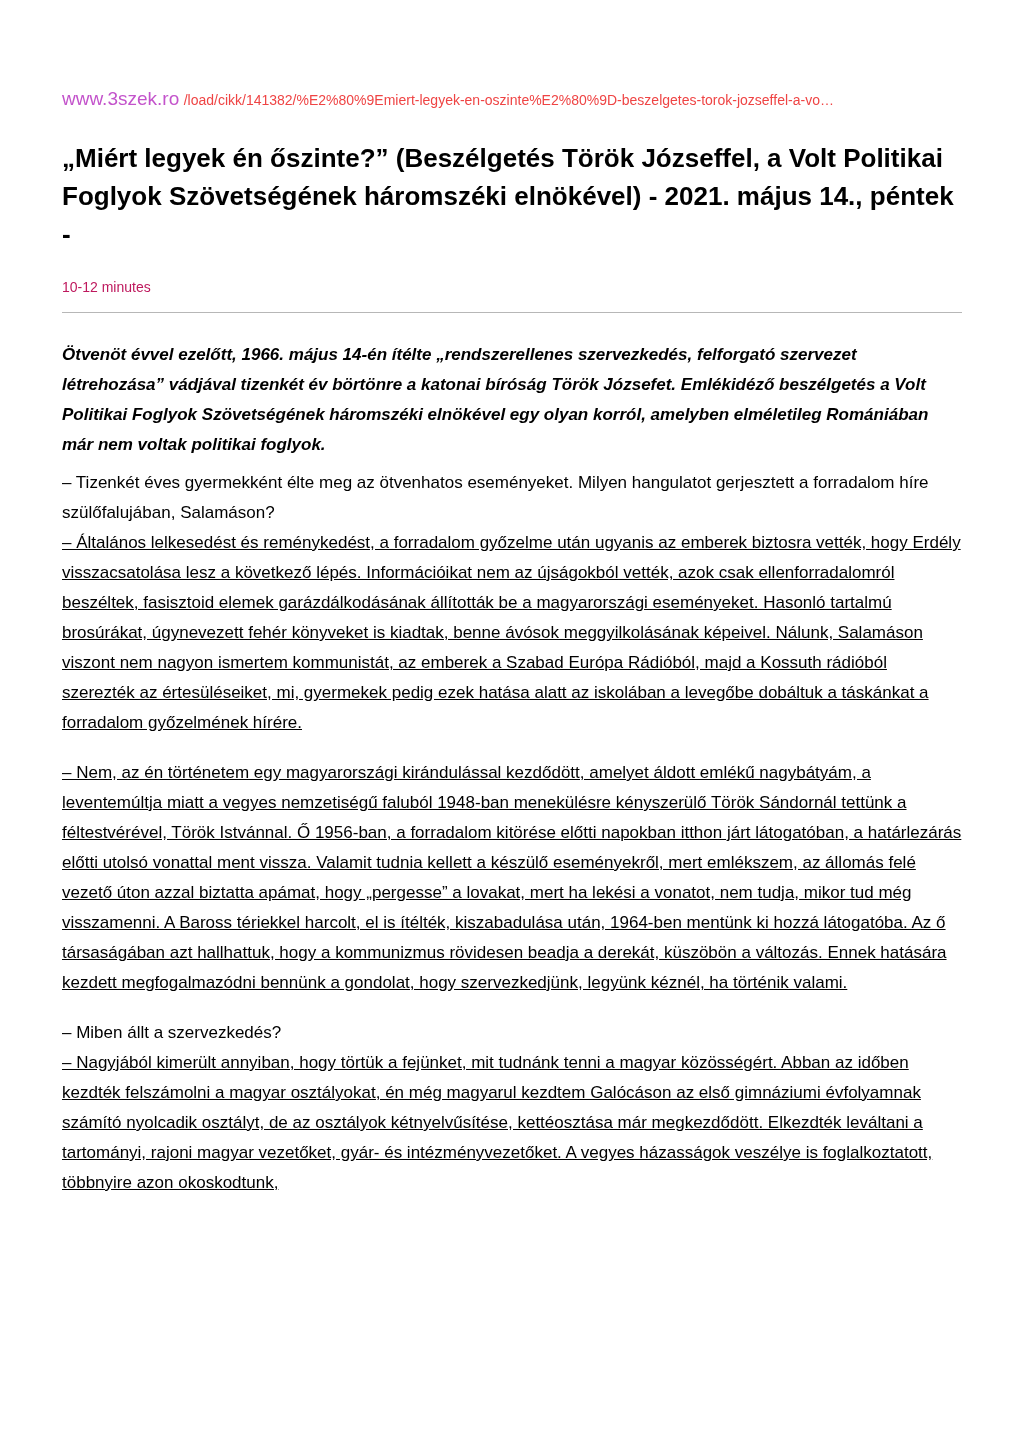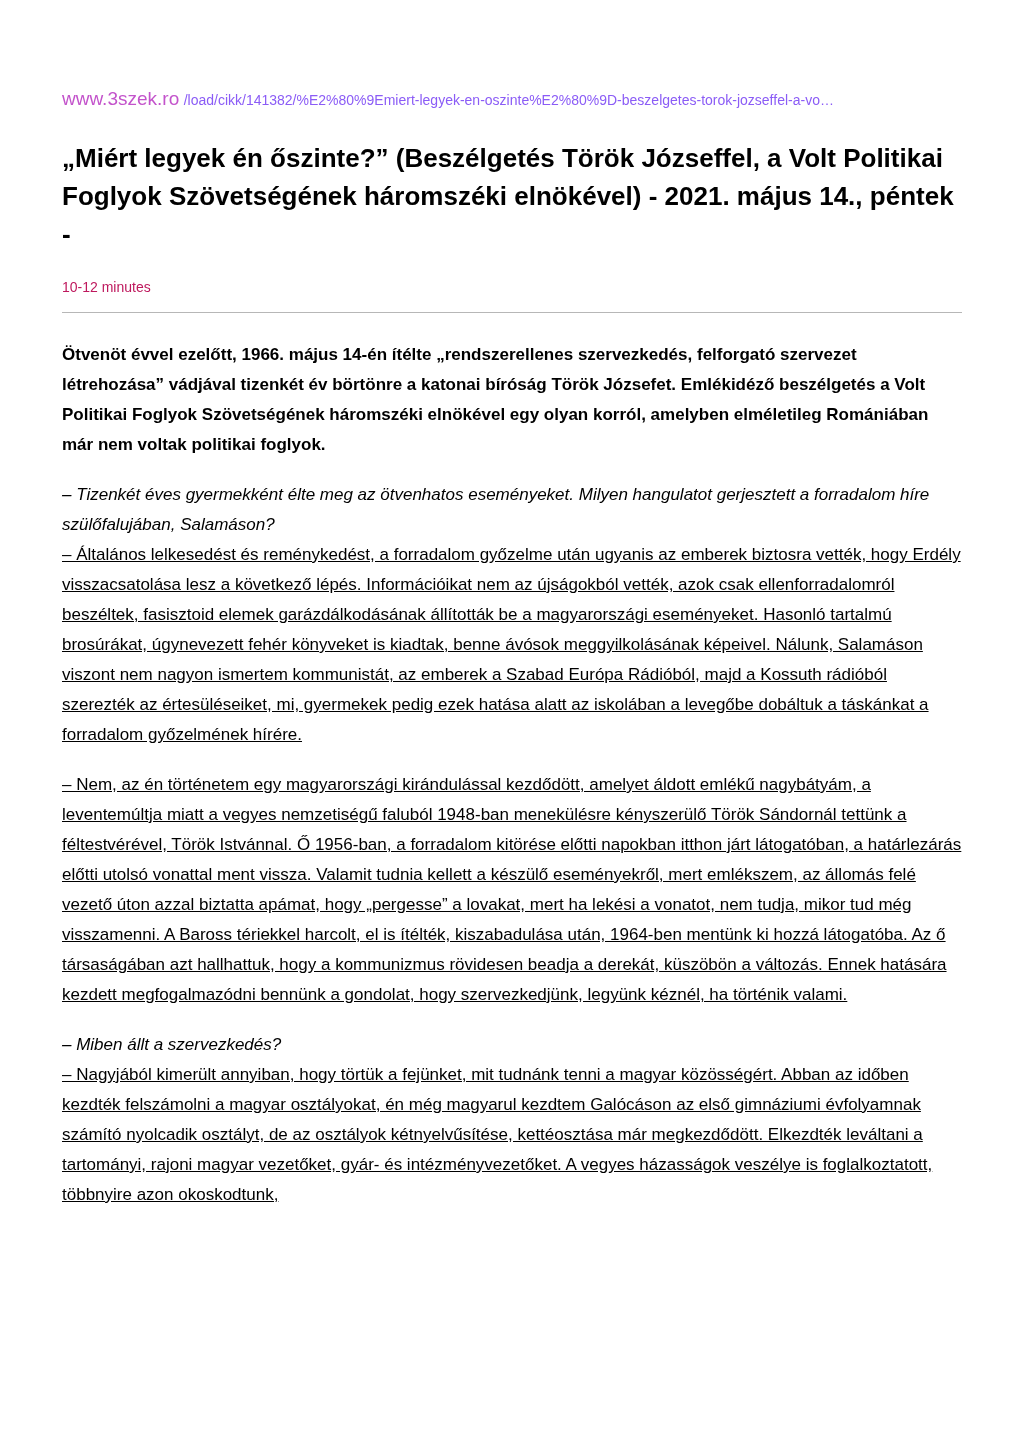--- a/index.html
+++ b/index.html
@@ -27,21 +27,21 @@
     text-decoration: none;
     display: block;
     line-height: 22px;
   }
   .url-domain {
     font-size: 19px;
     color: #c353cb;
   }
   .url-path {
     font-size: 14px;
-    color: #8b5cf6;
+    color: #ef4444;
   }
   
   h1.article-title {
     font-size: 26px;
     font-weight: bold;
     line-height: 38px;
     margin: 28px 0 0 0;
     color: #000000;
     letter-spacing: 0;
   }
@@ -61,24 +61,24 @@
   .article-body {
     margin-top: 27px;
     font-size: 17px;
     line-height: 30px;
   }
   .article-body p {
     margin: 0 0 20px 0;
   }
   .article-body p.lead {
     font-weight: bold;
-    margin-bottom: 20px;
+    margin-bottom: 8px;
+    font-style: italic;
   }
   .article-body p.question {
-    font-style: italic;
     margin-bottom: 0;
   }
   .article-body p.answer {
     margin-bottom: 20px;
     text-decoration: underline;
   }
 </style>
 </head>
 <body>
 

